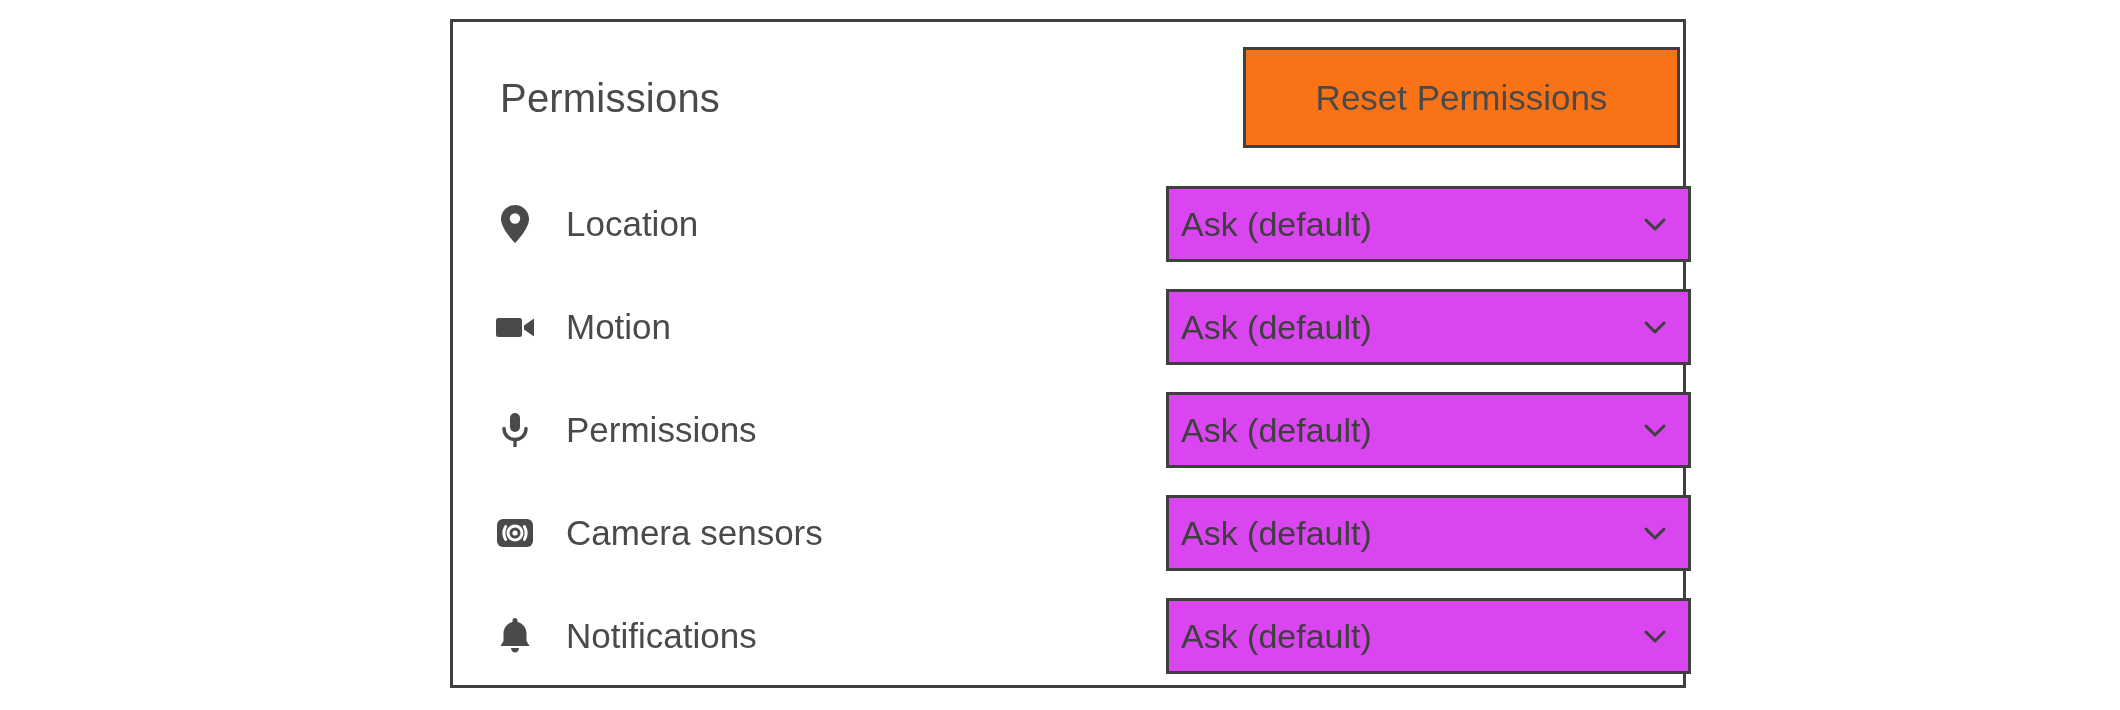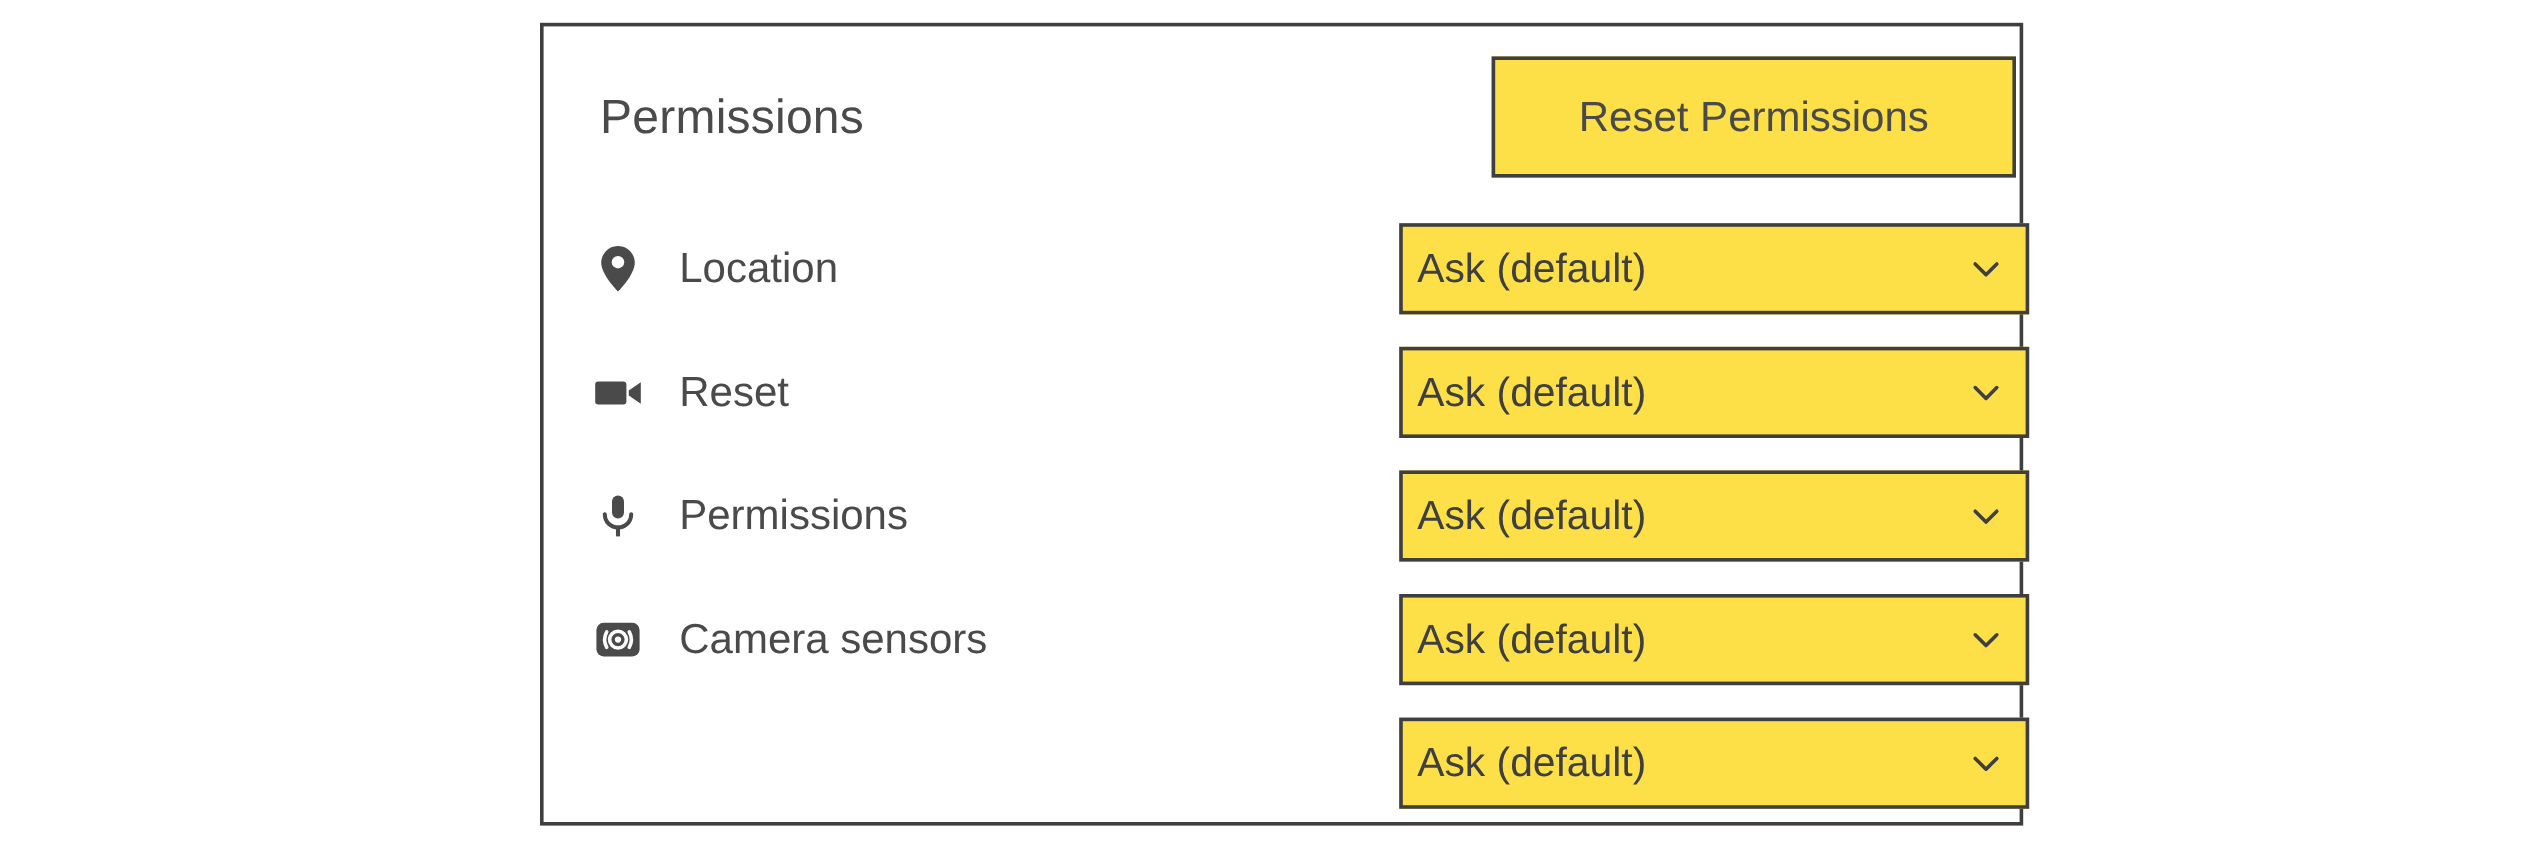--- a/index.html
+++ b/index.html
@@ -49,21 +49,21 @@
     white-space: nowrap;
   }
   .reset-button {
     position: absolute;
     left: 790px;          
     top: 25px;            
     width: 437px;
     height: 101px;
     box-sizing: border-box;
     border: 3px solid #3f3f3f;
-    background: #fde047;
+    background: #f97316;
     color: #4a4a4a;
     font-family: "Liberation Sans", sans-serif;
     font-size: 35px;
     line-height: 95px;
     text-align: center;
     padding: 0;
     cursor: pointer;
     white-space: nowrap;
   }
 
@@ -104,21 +104,21 @@
 
   
   .perm-select {
     position: absolute;
     left: 713px;          
     top: 14px;
     width: 525px;
     height: 76px;
     box-sizing: border-box;
     border: 3px solid #3f3f3f;
-    background: #fde047;
+    background: #d946ef;
     color: #3f3f3f;
     font-family: "Liberation Sans", sans-serif;
     font-size: 34px;
     cursor: pointer;
   }
   .perm-select .select-value {
     position: absolute;
     left: 12px;
     top: 0;
     line-height: 70px;
@@ -168,21 +168,21 @@
     </div>
 
     <div class="perm-row">
       <div class="row-left">
         <span class="perm-icon">
           <svg viewBox="0 0 46 46" xmlns="http://www.w3.org/2000/svg">
             <rect x="4" y="14" width="26" height="19" rx="2.5" fill="#4a4a4a"></rect>
             <path d="M32 21.5 L42 14.5 L42 32.5 L32 25.5 Z" fill="#4a4a4a"></path>
           </svg>
         </span>
-        <span class="perm-label">Reset</span>
+        <span class="perm-label">Motion</span>
       </div>
       <div class="perm-select">
         <span class="select-value">Ask (default)</span>
         <span class="chevron-down-icon">
           <svg viewBox="0 0 26 26" xmlns="http://www.w3.org/2000/svg">
             <path d="M4 9 L13 18 L22 9" fill="none" stroke="#3f3f3f" stroke-width="3" stroke-linecap="round" stroke-linejoin="round"></path>
           </svg>
         </span>
       </div>
     </div>
@@ -225,20 +225,31 @@
         <span class="select-value">Ask (default)</span>
         <span class="chevron-down-icon">
           <svg viewBox="0 0 26 26" xmlns="http://www.w3.org/2000/svg">
             <path d="M4 9 L13 18 L22 9" fill="none" stroke="#3f3f3f" stroke-width="3" stroke-linecap="round" stroke-linejoin="round"></path>
           </svg>
         </span>
       </div>
     </div>
 
     <div class="perm-row">
+      <div class="row-left">
+        <span class="perm-icon">
+          <svg viewBox="0 0 46 46" xmlns="http://www.w3.org/2000/svg">
+            <path d="M23 5 C21.6 5 20.5 6.1 20.5 7.5 L20.5 9 C15.2 10.2 11.5 14.9 11.5 20.5
+                     L11.5 28 L8.5 33 L37.5 33 L34.5 28 L34.5 20.5
+                     C34.5 14.9 30.8 10.2 25.5 9 L25.5 7.5 C25.5 6.1 24.4 5 23 5 Z" fill="#4a4a4a"></path>
+            <path d="M19 35 C19 37.5 20.8 39.5 23 39.5 C25.2 39.5 27 37.5 27 35 Z" fill="#4a4a4a"></path>
+          </svg>
+        </span>
+        <span class="perm-label">Notifications</span>
+      </div>
       <div class="perm-select">
         <span class="select-value">Ask (default)</span>
         <span class="chevron-down-icon">
           <svg viewBox="0 0 26 26" xmlns="http://www.w3.org/2000/svg">
             <path d="M4 9 L13 18 L22 9" fill="none" stroke="#3f3f3f" stroke-width="3" stroke-linecap="round" stroke-linejoin="round"></path>
           </svg>
         </span>
       </div>
     </div>
 

